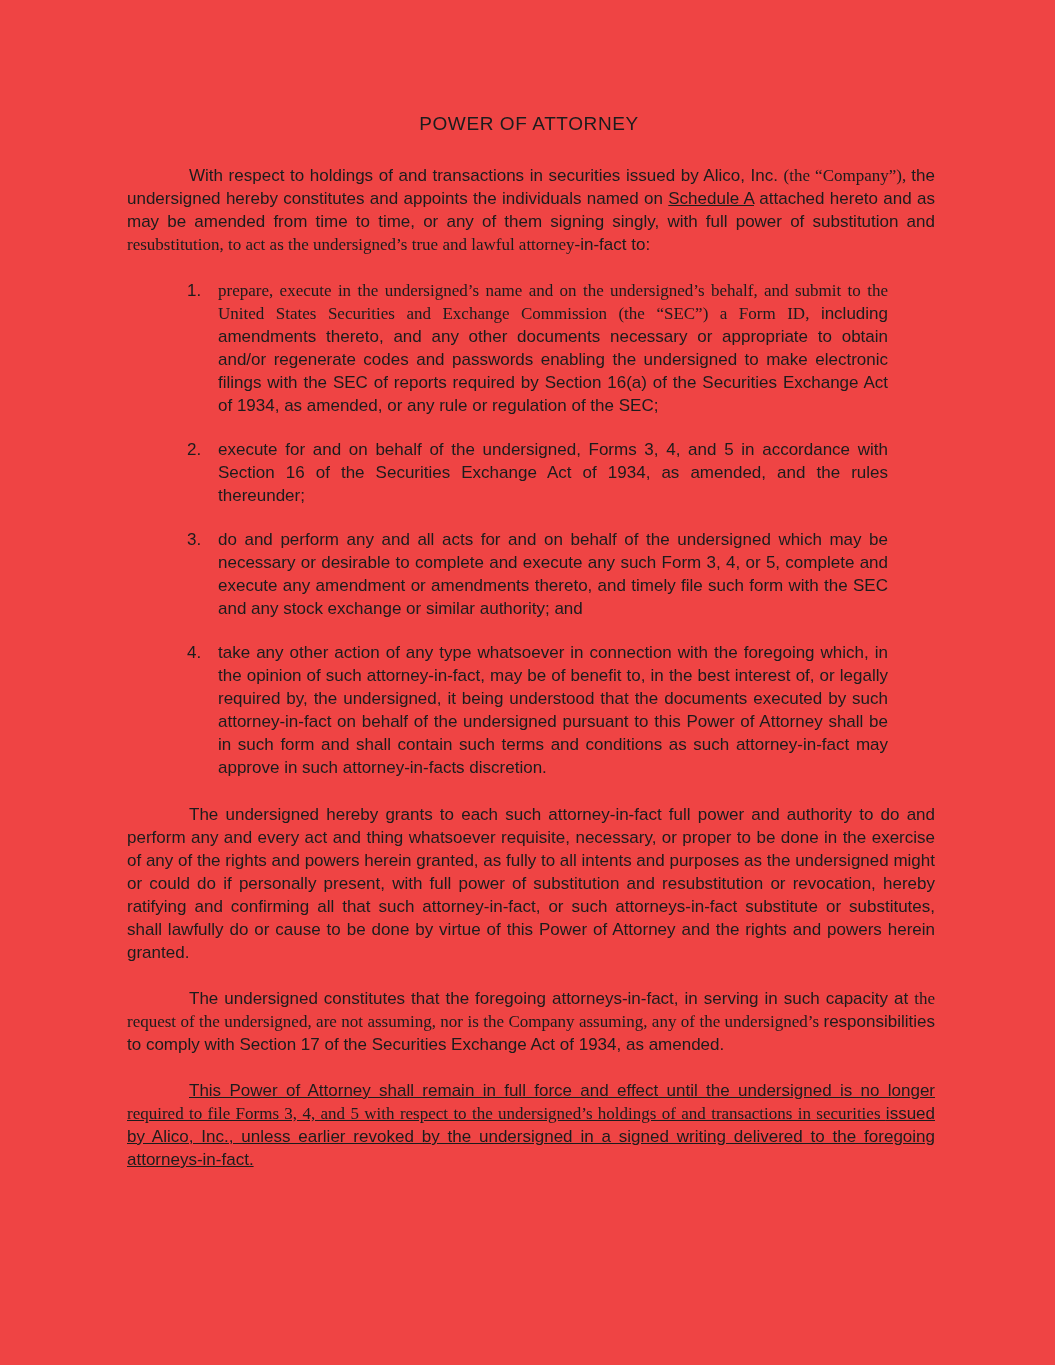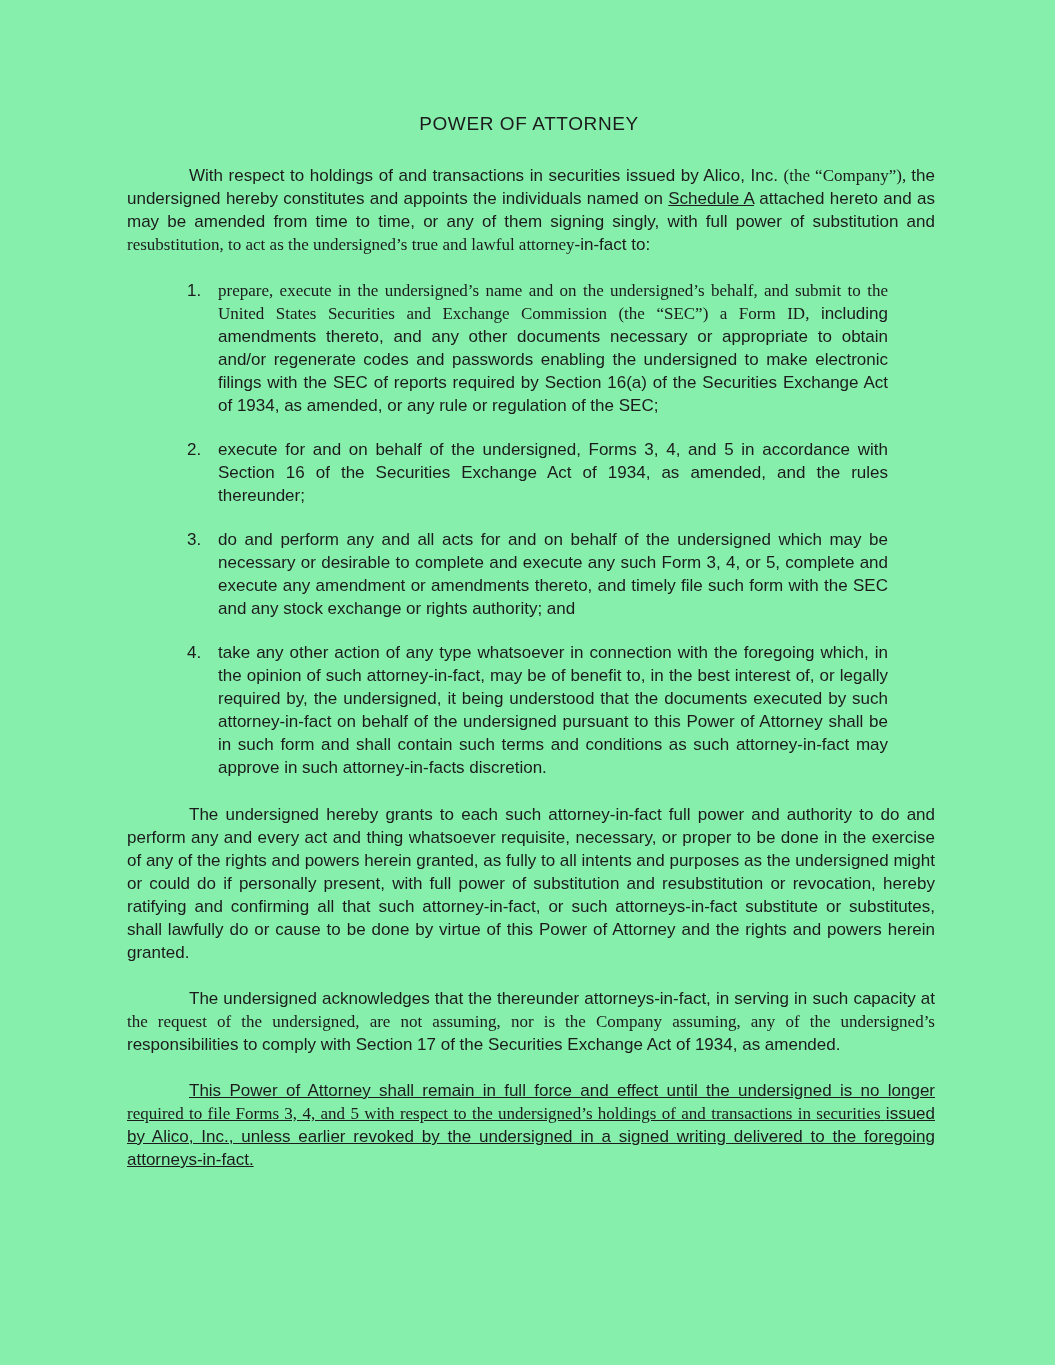--- a/index.html
+++ b/index.html
@@ -1,21 +1,21 @@
 <!DOCTYPE html>
 <html><head>
 <meta charset="utf-8">
 <style>
   html, body { margin: 0; padding: 0; background: #ffffff; }
   .page {
     position: relative;
     width: 1055px;
     height: 1365px;
     margin: 0 auto;
-    background: #86efac;
+    background: #ef4444;
     box-sizing: border-box;
     padding: 112px 120px 0 123px;
     font-family: "Liberation Sans", sans-serif;
     font-size: 17px;
     line-height: 23px;
     color: #1c1c1c;
     overflow: hidden;
   }
   .title {
     font-size: 19px;
@@ -64,27 +64,27 @@
     <li class="item">
       <span class="num">1.</span>
       <span class="item-text"><span class="serif">prepare, execute in the undersigned’s name and on the undersigned’s behalf, and submit to the United States Securities and Exchange Commission (the “SEC”) a Form ID, </span><span>including amendments thereto, and any other documents necessary or appropriate to obtain and/or regenerate codes and passwords enabling the undersigned to make electronic filings with the SEC of reports required by Section 16(a) of the Securities Exchange Act of 1934, as amended, or any rule or regulation of the SEC;</span></span>
     </li>
     <li class="item">
       <span class="num">2.</span>
       <span class="item-text"><span>execute for and on behalf of the undersigned, Forms 3, 4, and 5 in accordance with Section 16 of the Securities Exchange Act of 1934, as amended, and the rules thereunder;</span></span>
     </li>
     <li class="item">
       <span class="num">3.</span>
-      <span class="item-text"><span>do and perform any and all acts for and on behalf of the undersigned which may be necessary or desirable to complete and execute any such Form 3, 4, or 5, complete and execute any amendment or amendments thereto, and timely file such form with the SEC and any stock exchange or rights authority; and</span></span>
+      <span class="item-text"><span>do and perform any and all acts for and on behalf of the undersigned which may be necessary or desirable to complete and execute any such Form 3, 4, or 5, complete and execute any amendment or amendments thereto, and timely file such form with the SEC and any stock exchange or similar authority; and</span></span>
     </li>
     <li class="item">
       <span class="num">4.</span>
       <span class="item-text"><span>take any other action of any type whatsoever in connection with the foregoing which, in the opinion of such attorney-in-fact, may be of benefit to, in the best interest of, or legally required by, the undersigned, it being understood that the documents executed by such attorney-in-fact on behalf of the undersigned pursuant to this Power of Attorney shall be in such form and shall contain such terms and conditions as such attorney-in-fact may approve in such attorney-in-facts discretion.</span></span>
     </li>
   </ol>
 
   <p class="para"><span>The undersigned hereby grants to each such attorney-in-fact full power and authority to do and perform any and every act and thing whatsoever requisite, necessary, or proper to be done in the exercise of any of the rights and powers herein granted, as fully to all intents and purposes as the undersigned might or could do if personally present, with full power of substitution and resubstitution or revocation, hereby ratifying and confirming all that such attorney-in-fact, or such attorneys-in-fact substitute or substitutes, shall lawfully do or cause to be done by virtue of this Power of Attorney and the rights and powers herein granted.</span></p>
 
-  <p class="para"><span>The undersigned acknowledges that the thereunder attorneys-in-fact, in serving in such capacity at </span><span class="serif">the request of the undersigned, are not assuming, nor is the Company assuming, any of the undersigned’s </span><span>responsibilities to comply with Section 17 of the Securities Exchange Act of 1934, as amended.</span></p>
+  <p class="para"><span>The undersigned constitutes that the foregoing attorneys-in-fact, in serving in such capacity at </span><span class="serif">the request of the undersigned, are not assuming, nor is the Company assuming, any of the undersigned’s </span><span>responsibilities to comply with Section 17 of the Securities Exchange Act of 1934, as amended.</span></p>
 
   <p class="para last"><span>This Power of Attorney shall remain in full force and effect until the undersigned is no longer </span><span class="serif">required to file Forms 3, 4, and 5 with respect to the undersigned’s holdings of and transactions in securities </span><span>issued by Alico, Inc., unless earlier revoked by the undersigned in a signed writing delivered to the foregoing attorneys-in-fact.</span></p>
 
 </div>
 
 </body></html>

